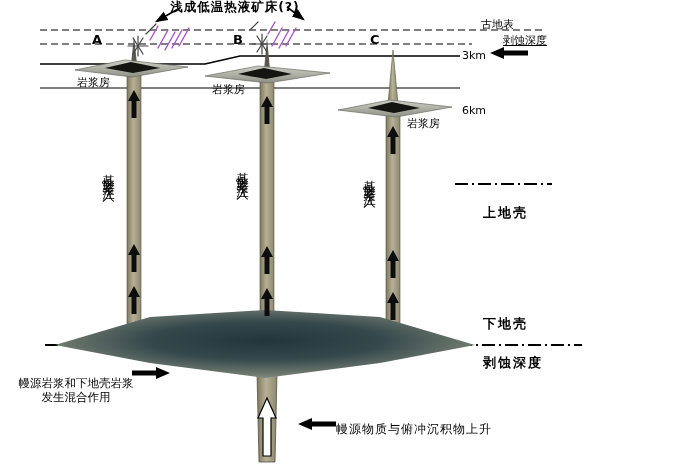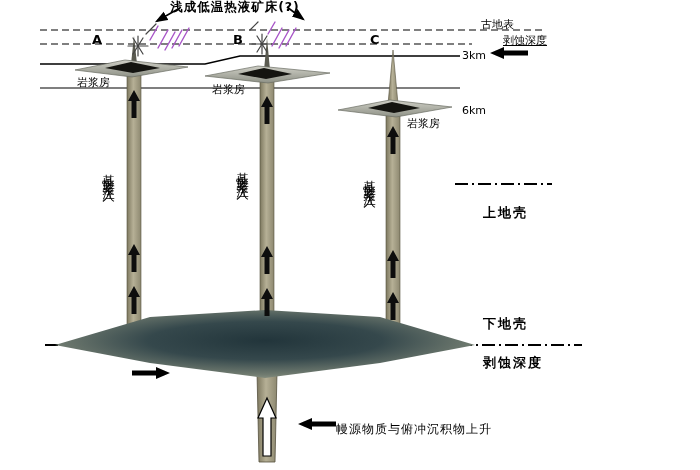--- a/index.html
+++ b/index.html
@@ -170,16 +170,20 @@
   <div class="lbl small" style="left:407px;top:118px;">岩浆房</div>
 
   <div class="lbl vlabel" style="left:101px;top:164px;">基性岩浆注入</div>
   <div class="lbl vlabel" style="left:235px;top:162px;">基性岩浆注入</div>
   <div class="lbl vlabel" style="left:362px;top:170px;">基性岩浆注入</div>
 
   <div class="lbl crust" style="left:483px;top:162px;margin-top:44px;">上地壳</div>
   <div class="lbl crust" style="left:483px;top:317px;">下地壳</div>
   <div class="lbl crust" style="left:483px;top:356px;">剥蚀深度</div>
 
+  <div class="lbl caption" style="left:6px;top:376px;width:140px;">
+    <div>幔源岩浆和下地壳岩浆</div>
+    <div>发生混合作用</div>
+  </div>
 
   <div class="lbl caption2" style="left:336px;top:423px;text-align:center;">幔源物质与俯冲沉积物上升</div>
 
 </div>
 
 </body></html>

